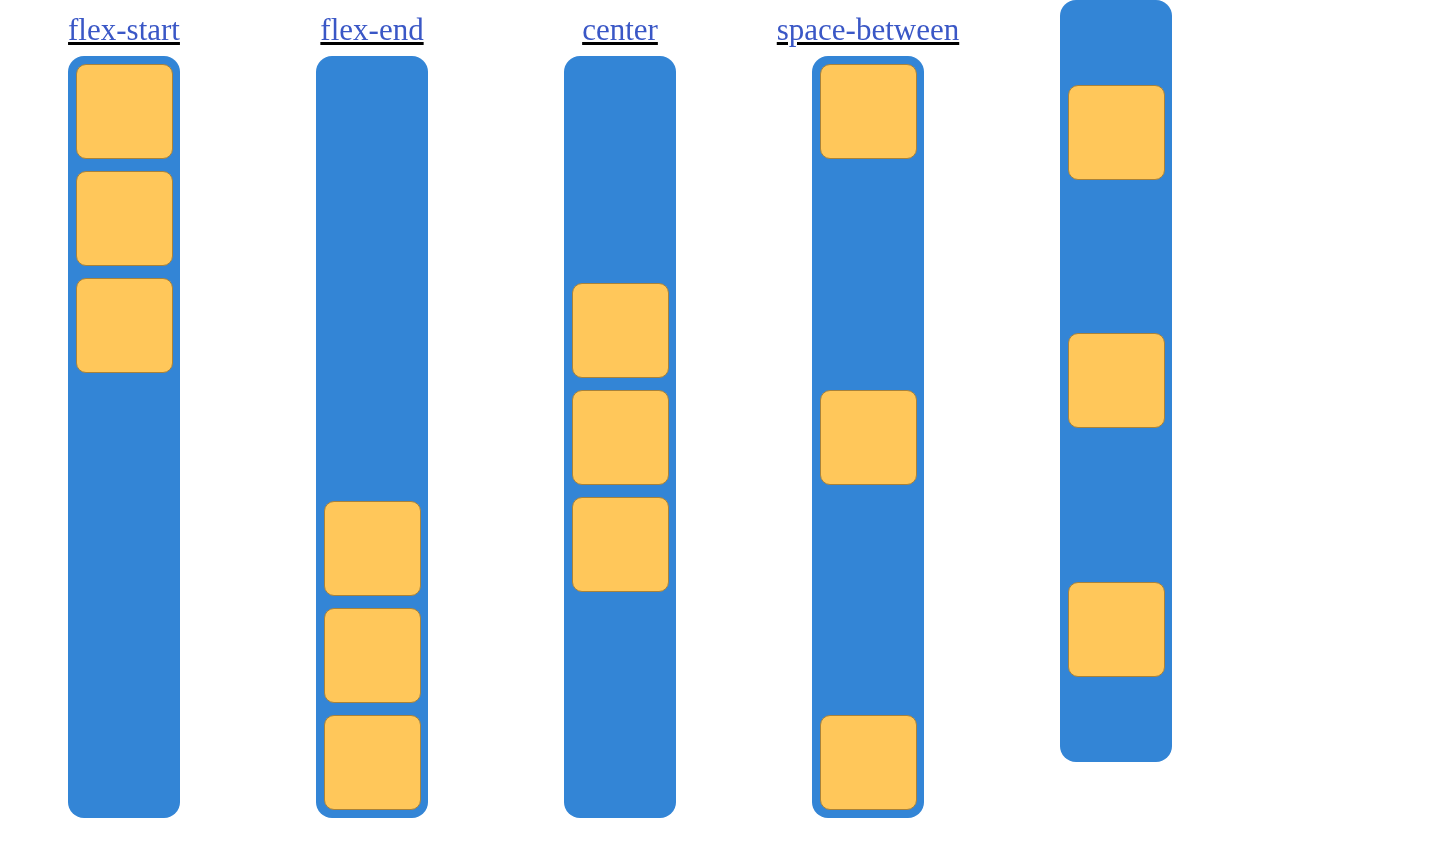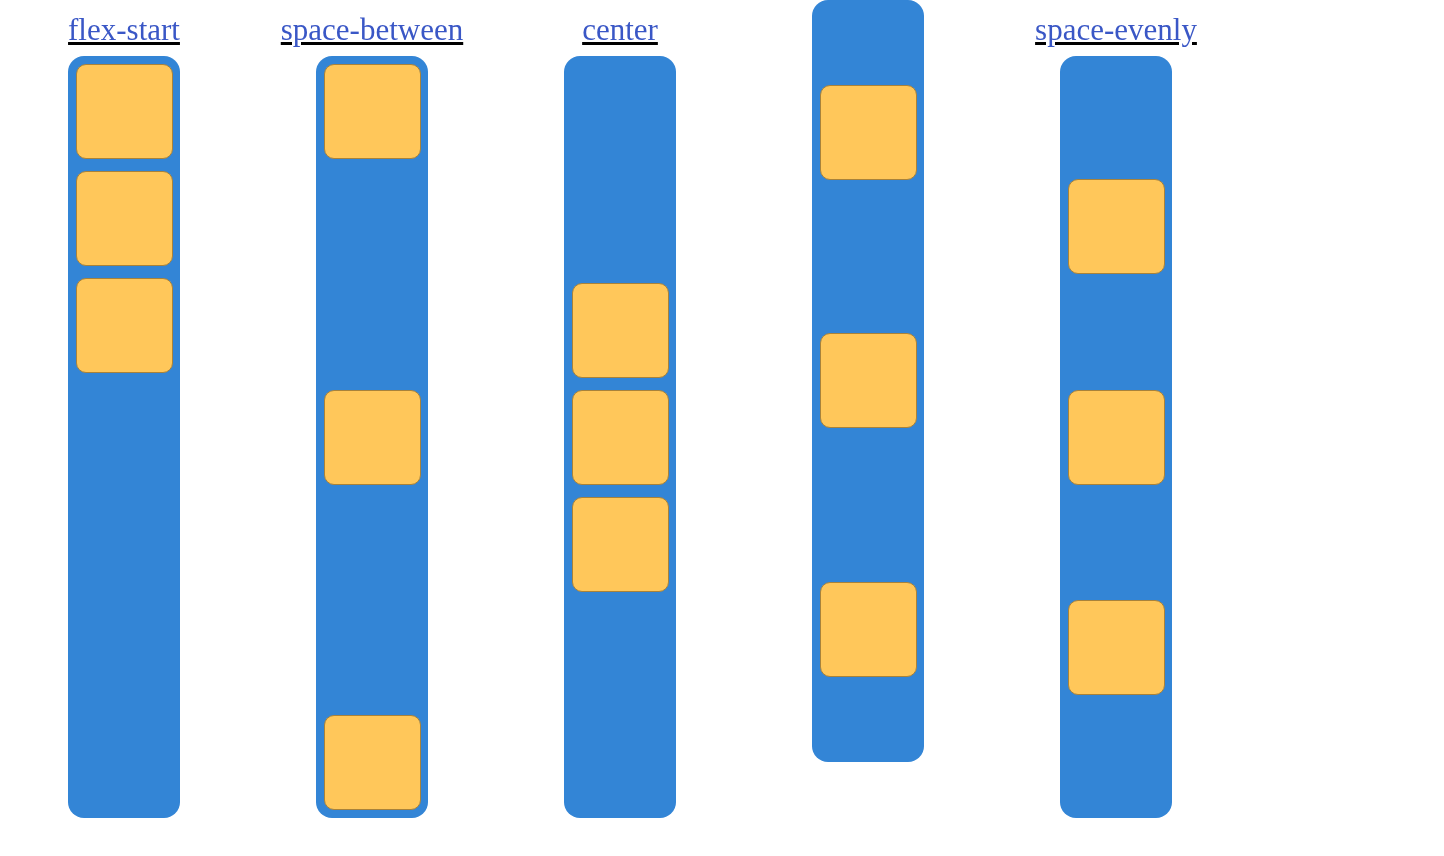--- a/index.html
+++ b/index.html
@@ -90,49 +90,49 @@
 
   <div class="demo-column">
     <div class="demo-label">flex-start</div>
     <div class="flex-container jc-flex-start">
       <div class="flex-item"></div>
       <div class="flex-item"></div>
       <div class="flex-item"></div>
     </div>
   </div>
 
-
   <div class="demo-column">
-    <div class="demo-label">space-between</div>
-    <div class="flex-container jc-space-between">
+    <div class="demo-label">flex-end</div>
+    <div class="flex-container jc-flex-end">
       <div class="flex-item"></div>
       <div class="flex-item"></div>
       <div class="flex-item"></div>
     </div>
   </div>
 
   <div class="demo-column">
     <div class="demo-label">center</div>
     <div class="flex-container jc-center">
       <div class="flex-item"></div>
       <div class="flex-item"></div>
       <div class="flex-item"></div>
     </div>
   </div>
 
   <div class="demo-column">
+    <div class="demo-label">space-between</div>
+    <div class="flex-container jc-space-between">
+      <div class="flex-item"></div>
+      <div class="flex-item"></div>
+      <div class="flex-item"></div>
+    </div>
+  </div>
+
+  <div class="demo-column">
     <div class="flex-container jc-space-around">
       <div class="flex-item"></div>
       <div class="flex-item"></div>
       <div class="flex-item"></div>
     </div>
   </div>
 
-  <div class="demo-column">
-    <div class="demo-label">space-evenly</div>
-    <div class="flex-container jc-space-evenly">
-      <div class="flex-item"></div>
-      <div class="flex-item"></div>
-      <div class="flex-item"></div>
-    </div>
-  </div>
 
 </div>
 
 </body></html>

